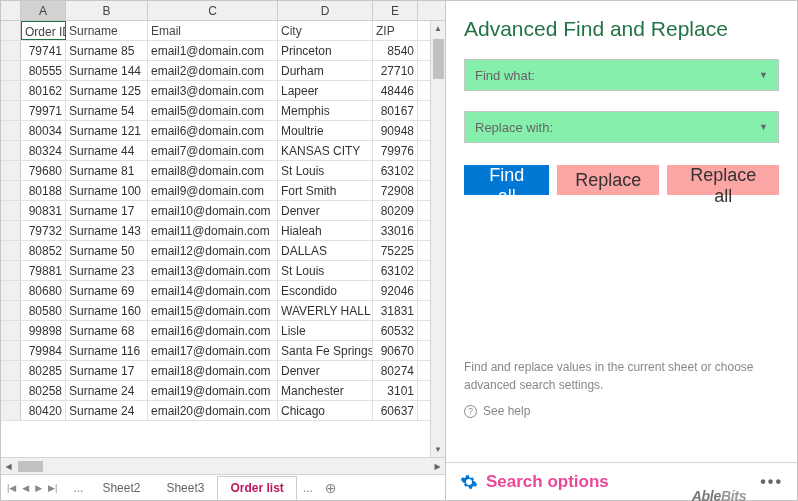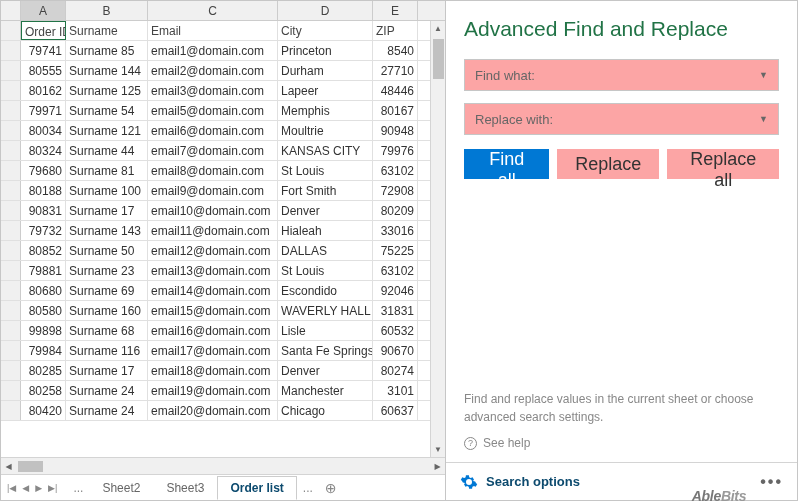--- a/index.html
+++ b/index.html
@@ -31,39 +31,39 @@
   .hscroll-row { height: 17px; background: #f0f0f0; display: flex; align-items: center; border-top: 1px solid #d4d4d4; }
   .hscroll-row .larrow, .hscroll-row .rarrow { width: 15px; text-align: center; font-size: 8px; color: #666; }
   .hscroll-track { flex: 1; position: relative; height: 100%; }
   .hscroll-thumb { position: absolute; left: 2px; top: 3px; width: 25px; height: 11px; background: #c1c1c1; }
   
   .tab-strip { height: 26px; background: #fff; display: flex; align-items: center; border-top: 1px solid #d4d4d4; padding: 0 4px; font-size: 12px; }
   .tab-nav { display: flex; gap: 2px; margin-right: 8px; color: #888; }
   .tab-nav span { font-size: 9px; padding: 0 2px; cursor: default; }
   .tab-dots { color: #888; margin: 0 6px; }
   .tab { padding: 4px 12px; color: #666; border: 1px solid transparent; }
-  .tab.active { color: #0c4a6e; font-weight: 600; border: 1px solid #ccc; border-bottom: 1px solid #fff; background: #fff; }
+  .tab.active { color: #be185d; font-weight: 600; border: 1px solid #ccc; border-bottom: 1px solid #fff; background: #fff; }
   .tab-add { margin-left: 6px; color: #888; font-size: 14px; }
   
   
-  .panel { flex: 1; display: flex; flex-direction: column; background: #fff; }
+  .panel { flex: 1; display: flex; flex-direction: column; background: #fff; gap: 32px; }
   .panel-body { flex: 1; padding: 16px 18px 12px 18px; display: flex; flex-direction: column; }
   .panel-title { color: #217346; font-size: 21px; font-weight: 400; margin-bottom: 18px; }
-  .field { border: 1px solid #c6c6c6; height: 32px; display: flex; align-items: center; justify-content: space-between; padding: 0 10px; margin-bottom: 12px; color: #666; font-size: 13px; background: #fca5a5; }
+  .field { border: 1px solid #c6c6c6; height: 32px; display: flex; align-items: center; justify-content: space-between; padding: 0 10px; margin-bottom: 20px; color: #666; font-size: 13px; background: #86efac; }
   .field .chev { font-size: 9px; color: #666; }
   .btn-row { display: flex; gap: 8px; margin-top: 2px; }
   .btn { height: 30px; padding: 0 18px; border: none; font-size: 18px; cursor: pointer; }
   .btn.primary { background: #0078d4; color: #fff; }
   .btn.secondary { background: #fca5a5; color: #333; }
   .panel-footer-text { margin-top: auto; color: #888; font-size: 12px; line-height: 1.5; }
   .help-row { margin-top: 10px; color: #888; font-size: 12px; display: flex; align-items: center; gap: 6px; }
   .help-icon { display: inline-flex; width: 13px; height: 13px; border: 1px solid #888; border-radius: 50%; align-items: center; justify-content: center; font-size: 9px; }
   .panel-toolbar { height: 38px; border-top: 1px solid #d4d4d4; display: flex; align-items: center; padding: 0 14px; }
   .gear { width: 18px; height: 18px; margin-right: 8px; }
-  .opts-label { color: #0c4a6e; font-size: 13px; font-weight: 600; }
+  .opts-label { color: #ec4899; font-size: 17px; font-weight: 600; }
   .brand { margin-left: auto; color: #999; font-weight: 700; font-style: italic; font-size: 14px; letter-spacing: -0.3px; margin-top: 28px; }
   .brand b { color: #777; font-style: italic; }
   .more { margin-left: 14px; color: #666; font-size: 16px; letter-spacing: 2px; font-weight: 700; }
 </style>
 </head>
 <body>
 
 <div class="app">
 
   <div class="sheet-area">

